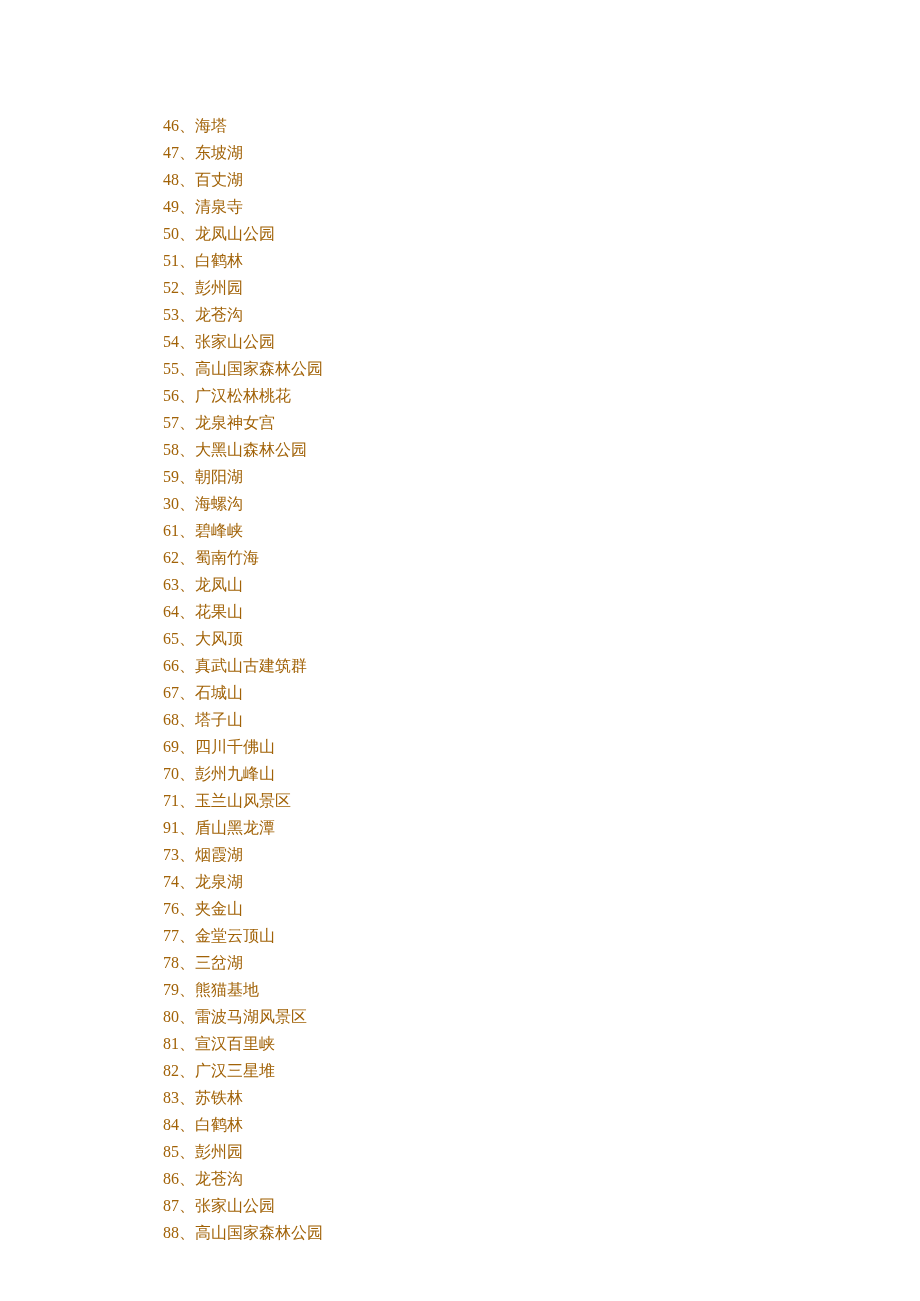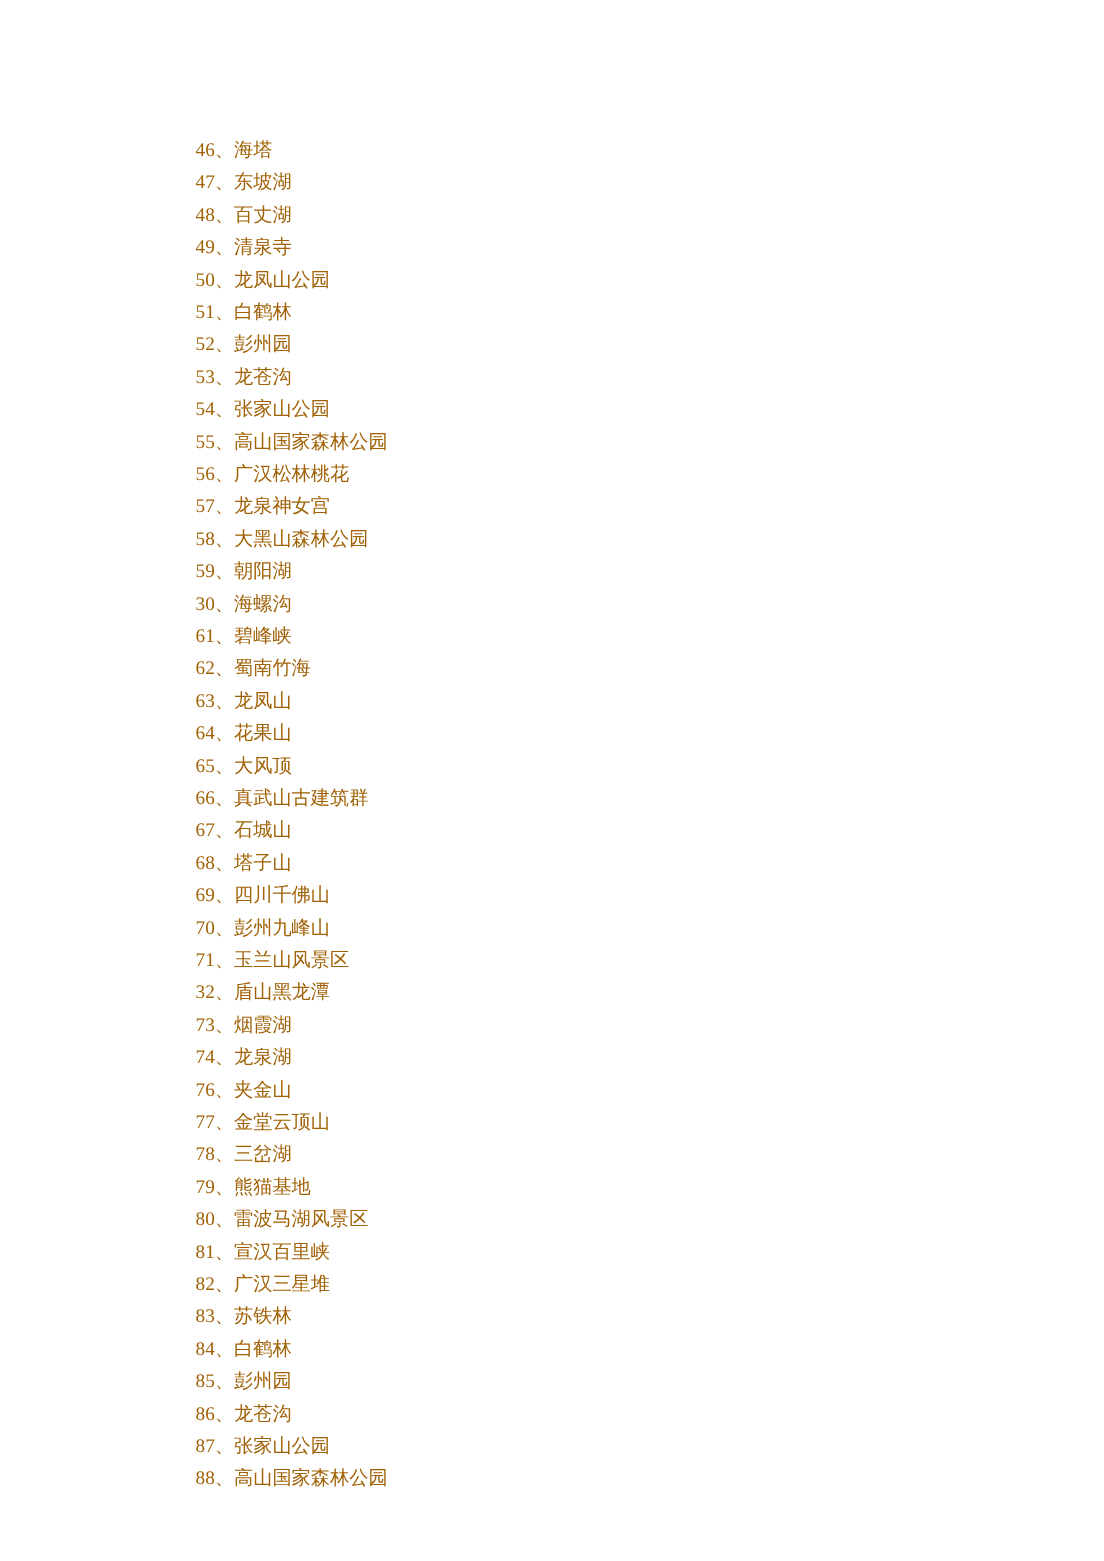--- a/index.html
+++ b/index.html
@@ -56,21 +56,21 @@
       <div class="row"><span class="num">62</span><span class="sep">、</span><span class="name">蜀南竹海</span></div>
       <div class="row"><span class="num">63</span><span class="sep">、</span><span class="name">龙凤山</span></div>
       <div class="row"><span class="num">64</span><span class="sep">、</span><span class="name">花果山</span></div>
       <div class="row"><span class="num">65</span><span class="sep">、</span><span class="name">大风顶</span></div>
       <div class="row"><span class="num">66</span><span class="sep">、</span><span class="name">真武山古建筑群</span></div>
       <div class="row"><span class="num">67</span><span class="sep">、</span><span class="name">石城山</span></div>
       <div class="row"><span class="num">68</span><span class="sep">、</span><span class="name">塔子山</span></div>
       <div class="row"><span class="num">69</span><span class="sep">、</span><span class="name">四川千佛山</span></div>
       <div class="row"><span class="num">70</span><span class="sep">、</span><span class="name">彭州九峰山</span></div>
       <div class="row"><span class="num">71</span><span class="sep">、</span><span class="name">玉兰山风景区</span></div>
-      <div class="row"><span class="num">32</span><span class="sep">、</span><span class="name">盾山黑龙潭</span></div>
+      <div class="row"><span class="num">91</span><span class="sep">、</span><span class="name">盾山黑龙潭</span></div>
       <div class="row"><span class="num">73</span><span class="sep">、</span><span class="name">烟霞湖</span></div>
       <div class="row"><span class="num">74</span><span class="sep">、</span><span class="name">龙泉湖</span></div>
       <div class="row"><span class="num">76</span><span class="sep">、</span><span class="name">夹金山</span></div>
       <div class="row"><span class="num">77</span><span class="sep">、</span><span class="name">金堂云顶山</span></div>
       <div class="row"><span class="num">78</span><span class="sep">、</span><span class="name">三岔湖</span></div>
       <div class="row"><span class="num">79</span><span class="sep">、</span><span class="name">熊猫基地</span></div>
       <div class="row"><span class="num">80</span><span class="sep">、</span><span class="name">雷波马湖风景区</span></div>
       <div class="row"><span class="num">81</span><span class="sep">、</span><span class="name">宣汉百里峡</span></div>
       <div class="row"><span class="num">82</span><span class="sep">、</span><span class="name">广汉三星堆</span></div>
       <div class="row"><span class="num">83</span><span class="sep">、</span><span class="name">苏铁林</span></div>

